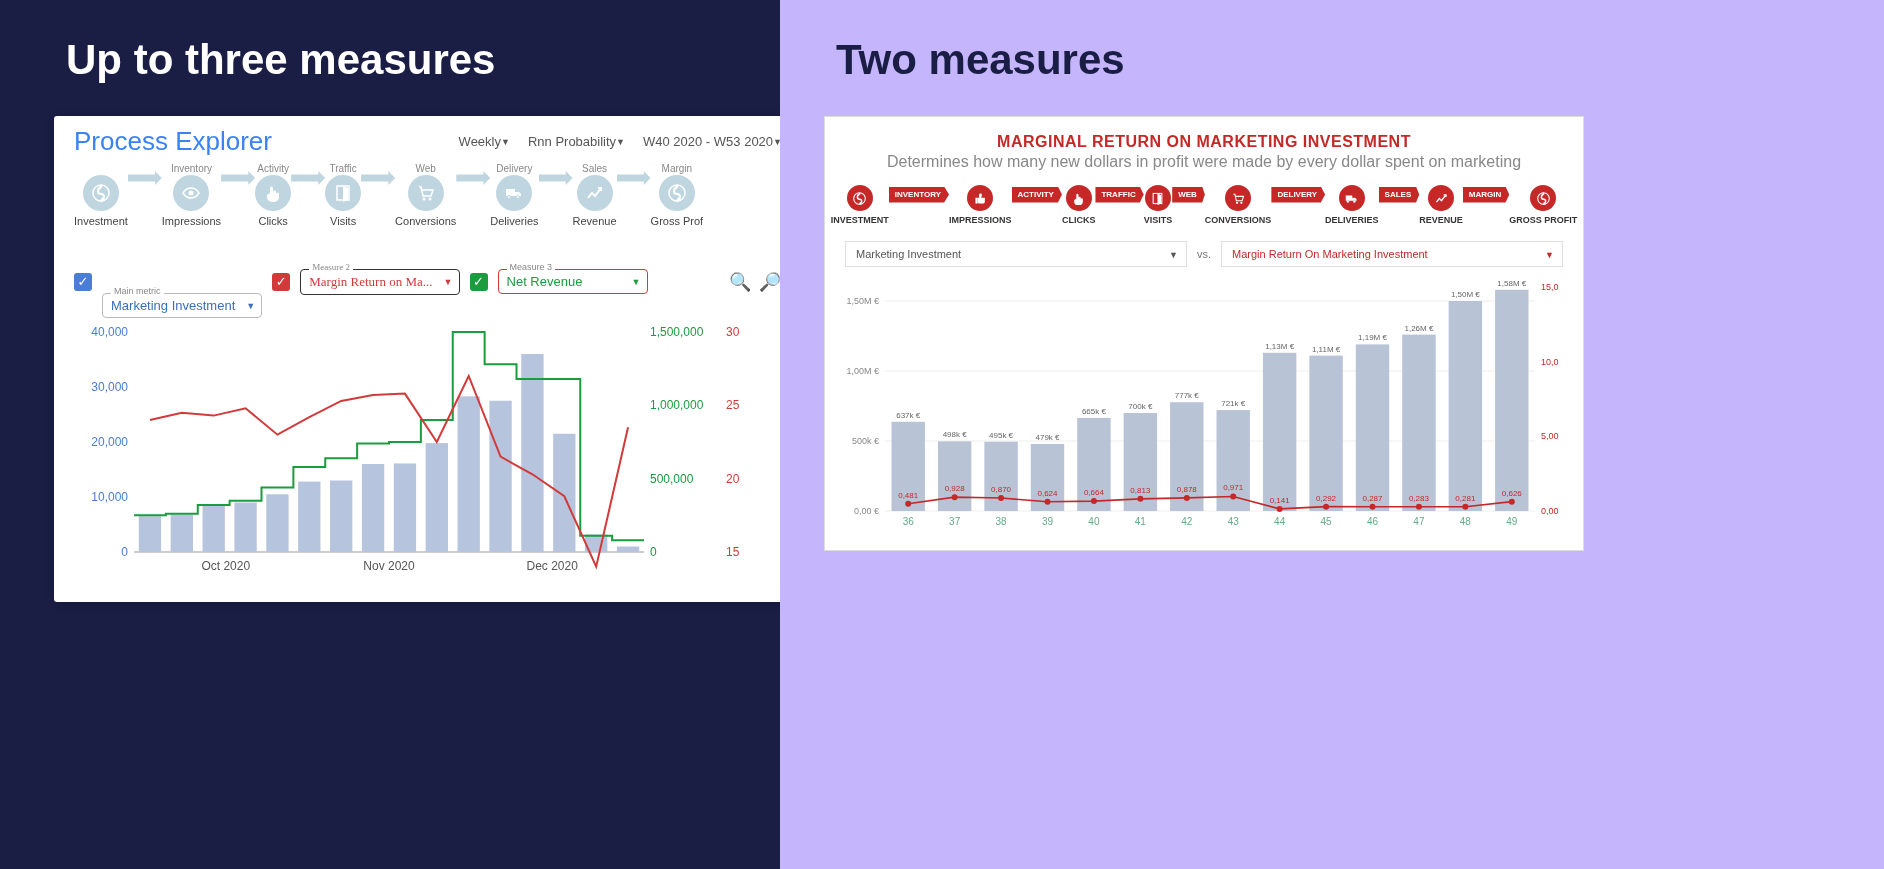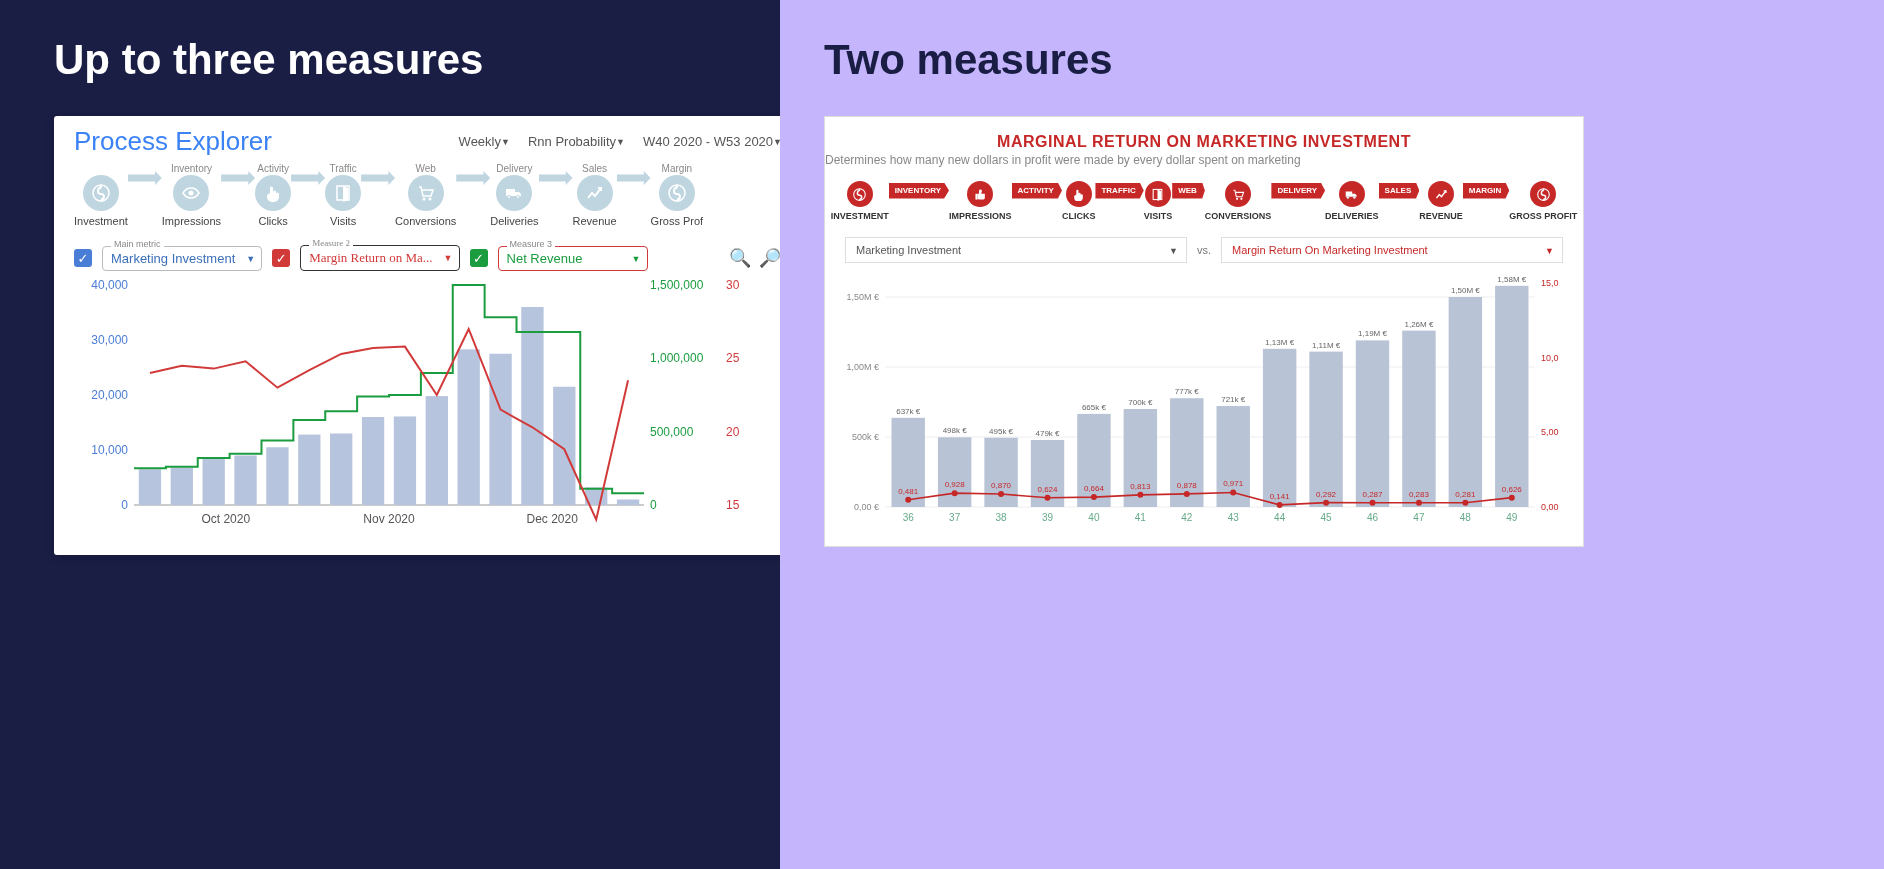--- a/index.html
+++ b/index.html
@@ -1,19 +1,19 @@
 <!DOCTYPE html>
 <html><head>
 <meta charset="utf-8">
 <style>
 html,body{margin:0;padding:0;font-family:"Segoe UI",Arial,sans-serif;background:#ececec;}
 .wrap{width:1884px;height:869px;display:flex;}
 .left{width:780px;height:869px;background:#1a1d44;box-sizing:border-box;padding:36px 0 0 54px;}
 .right{flex:1;background:#c4b5fd;box-sizing:border-box;padding:36px 0 0 44px;position:relative;}
-h1{color:#fff;font-size:42px;font-weight:700;margin:0 0 32px 0;}
+h1{color:#fff;font-size:42px;font-weight:700;margin:0 0 32px 12px;}
 h1.dark{color:#1a1d44;}
 
 .card{width:740px;background:#fff;border-radius:3px;box-shadow:0 2px 8px rgba(0,0,0,.15);box-sizing:border-box;padding:10px 12px 16px 20px;color:#333;}
 .card-head{display:flex;align-items:center;justify-content:space-between;}
 .card-title{font-size:26px;color:#3b82f6;font-weight:400;}
 .head-drops{display:flex;gap:18px;font-size:13px;color:#555;}
 .hd{display:flex;align-items:center;cursor:pointer;}
 .hd .tri{font-size:9px;}
 .flow{display:flex;align-items:center;margin-top:6px;overflow:hidden;}
 .node{display:flex;flex-direction:column;align-items:center;font-size:11px;color:#444;flex:0 0 auto;}
@@ -23,34 +23,34 @@
 .node .nlab{margin-top:4px;font-size:11px;}
 .node .topl{font-size:10px;color:#888;height:12px;}
 .measures{display:flex;align-items:center;gap:10px;margin:18px 0 4px 0;}
 .cb{width:18px;height:18px;border-radius:3px;display:flex;align-items:center;justify-content:center;color:#fff;font-size:13px;}
 .cb.blue{background:#4a7dd6;}
 .cb.red{background:#d23a3a;}
 .cb.green{background:#1a9c3f;}
 .sel{border:1px solid #bbb;border-radius:4px;padding:4px 26px 4px 8px;font-size:13px;position:relative;min-width:150px;box-sizing:border-box;}
 .sel .fl{position:absolute;top:-8px;left:8px;font-size:9px;background:#fff;padding:0 3px;color:#888;}
 .sel .dd{position:absolute;right:6px;top:7px;font-size:9px;}
-.sel.blue{color:#3b6fb8;}
+.sel.blue{color:#3b6fb8;margin-top:48px;}
 .sel.black{border-color:#333;color:#d23a3a;font-family:Liberation Serif, serif;}
 .sel.red{border-color:#d23a3a;color:#1a9c3f;}
 .zoom{display:flex;gap:8px;margin-left:auto;}
 .zoom span{font-size:18px;cursor:pointer;color:#555;}
 
 .chart1{width:700px;height:260px;}
 
 .panel{width:760px;background:#fff;border:1px solid #ddd;box-sizing:border-box;font-size:12px;color:#555;}
 .tabs{display:flex;border-bottom:1px solid #e4e4e4;}
 .tab{padding:10px 20px;cursor:pointer;}
 .tab.active{background:#f2f2f2;}
 .redhead{color:#c62828;text-align:center;font-size:16px;font-weight:700;letter-spacing:.5px;margin:16px 0 2px 0;}
-.sub{color:#888;font-size:12px;margin-bottom:14px;}
+.sub{color:#888;text-align:center;font-size:16px;margin-bottom:14px;}
 .flow2{display:flex;justify-content:center;align-items:center;gap:0;}
 .flow2 .n2{display:flex;flex-direction:column;align-items:center;}
 .flow2 .c2{width:26px;height:26px;border-radius:50%;background:#c62828;display:flex;align-items:center;justify-content:center;}
 .flow2 .c2 svg{width:13px;height:13px;fill:#fff;}
 .flow2 .bar2{height:16px;background:#c62828;color:#fff;font-size:8px;font-weight:700;display:flex;align-items:center;padding:0 8px 0 6px;clip-path:polygon(0 0,92% 0,100% 50%,92% 100%,0 100%);margin-top:-21px;}
 .flow2 .lbl2{font-size:9px;font-weight:700;color:#333;margin-top:4px;}
 .selrow{display:flex;align-items:center;gap:10px;margin:16px 20px 6px 20px;}
 .bsel{flex:1;border:1px solid #ddd;padding:6px 10px;font-size:11px;position:relative;}
 .bsel.red{color:#c62828;}
 .bsel .dd{position:absolute;right:8px;top:8px;font-size:9px;}

